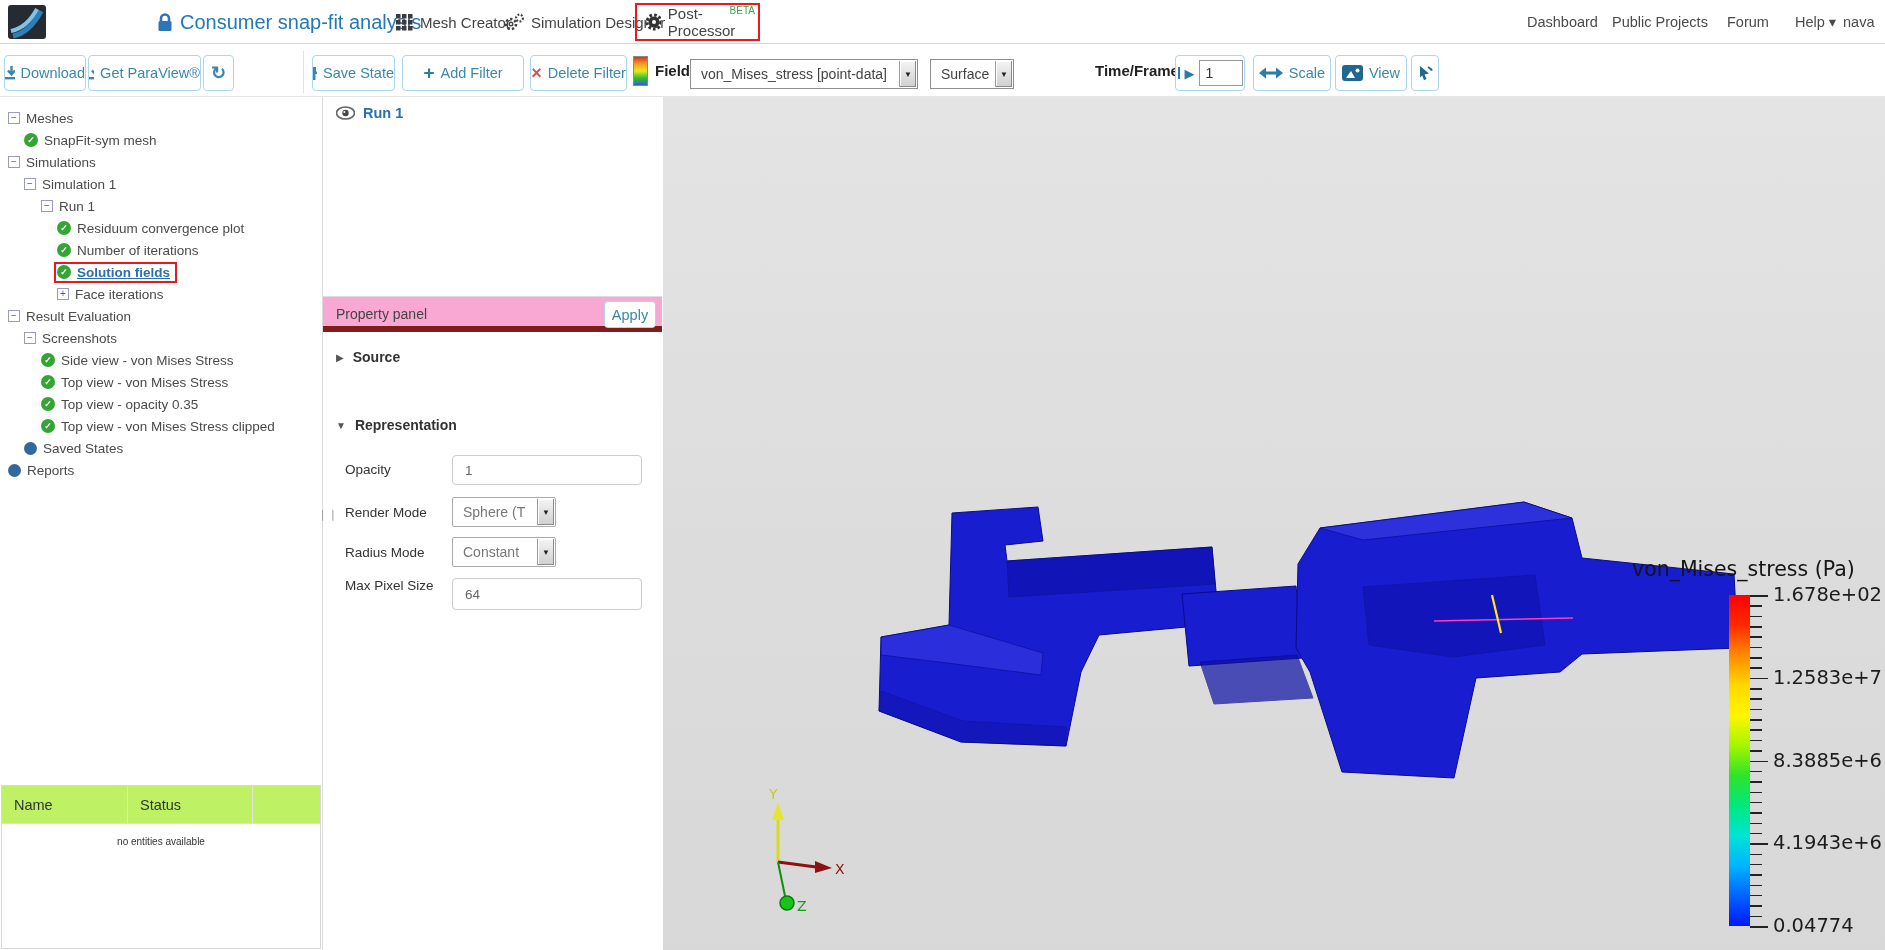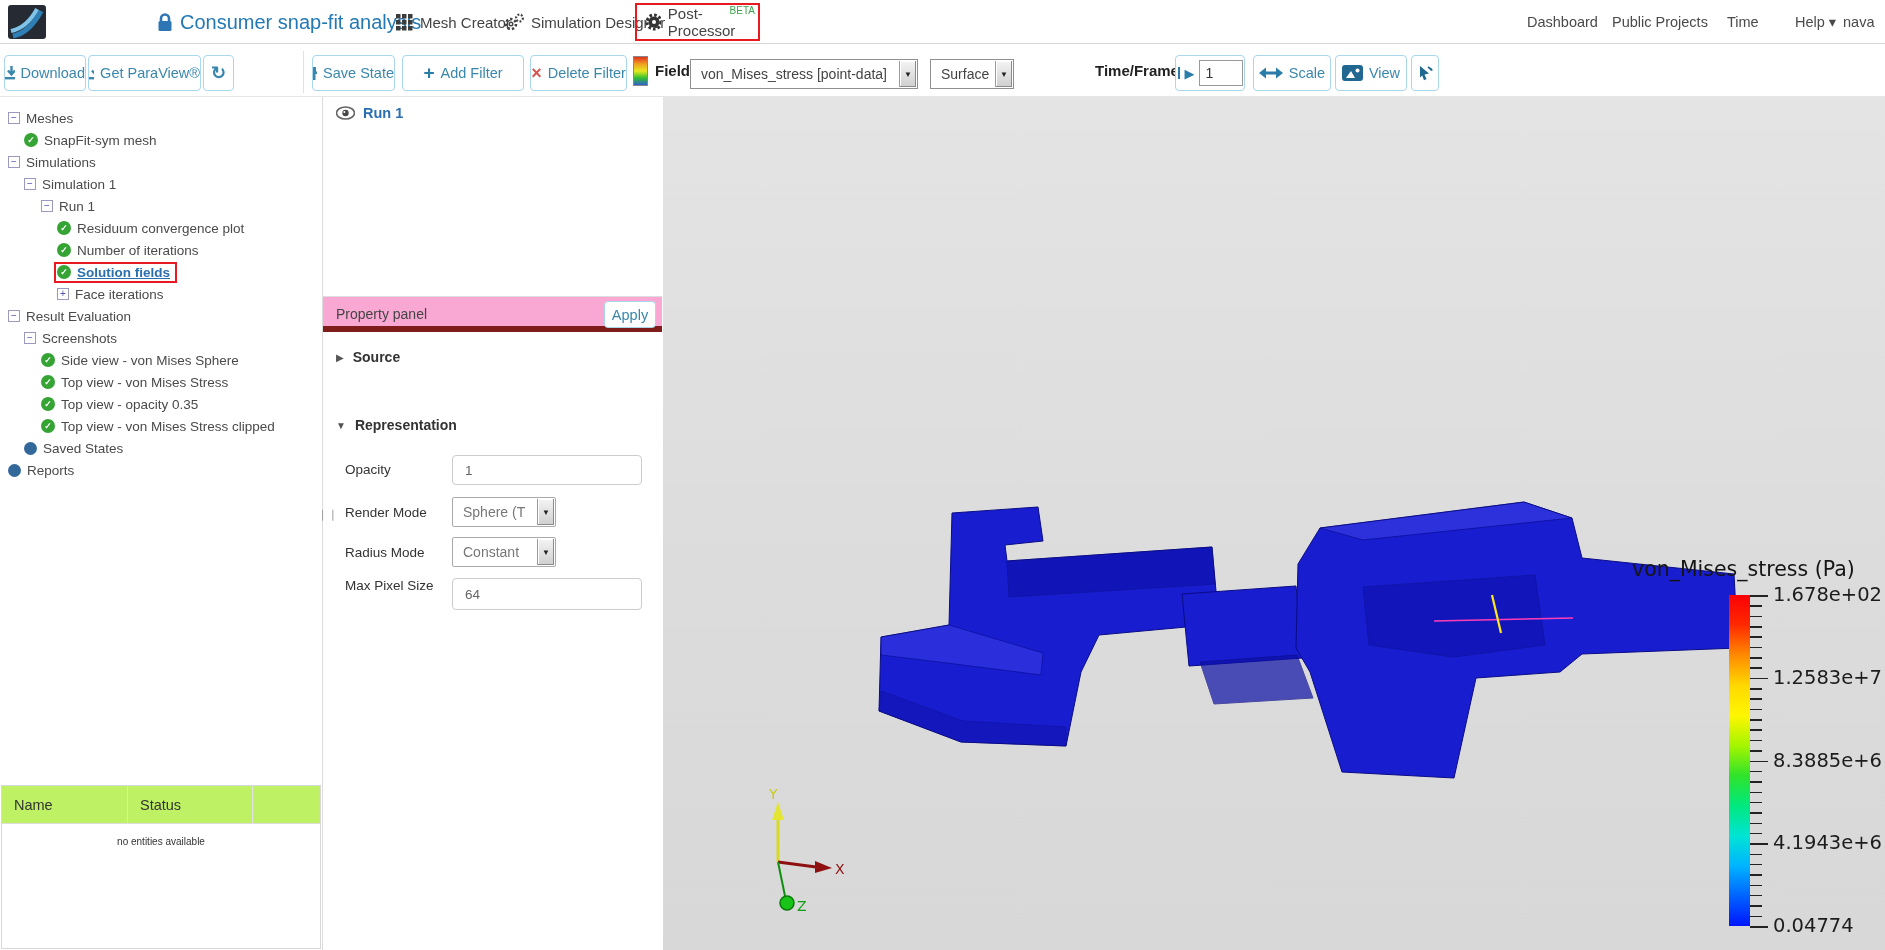--- a/index.html
+++ b/index.html
@@ -151,21 +151,21 @@
           <circle cx="9" cy="9" r="7" fill="none" stroke="#333" stroke-width="3" stroke-dasharray="2.6 2.1"></circle>
           <circle cx="9" cy="9" r="2" fill="#fff"></circle>
         </svg>
         <span>Post-Processor</span>
       </div>
       <span id="pp-beta">BETA</span>
     </div>
 
     <span class="nv-abs nav-link" style="left:1527px">Dashboard</span>
     <span class="nv-abs nav-link" style="left:1612px">Public Projects</span>
-    <span class="nv-abs nav-link" style="left:1727px">Time</span>
+    <span class="nv-abs nav-link" style="left:1727px">Forum</span>
     <span class="nv-abs nav-link" style="left:1795px">
       <span>Help</span>
       <span>▾</span>
     </span>
     <span class="nv-abs" id="nav-user">nava</span>
   </header>
 
   <div id="toolbar">
     <div class="tb-abs btn-blue" style="left:4px;width:82px">
       <svg width="13" height="14">
@@ -311,21 +311,21 @@
     </div>
       <div class="tree-row" style="padding-left: 23px;">
       <span class="t-wrap">
         <span class="t-icon i-collapse">−</span>
         <span class="t-label">Screenshots</span>
       </span>
     </div>
       <div class="tree-row" style="padding-left: 40px;">
       <span class="t-wrap">
         <span class="t-icon i-check">✓</span>
-        <span class="t-label">Side view - von Mises Sphere</span>
+        <span class="t-label">Side view - von Mises Stress</span>
       </span>
     </div>
       <div class="tree-row" style="padding-left: 40px;">
       <span class="t-wrap">
         <span class="t-icon i-check">✓</span>
         <span class="t-label">Top view - von Mises Stress</span>
       </span>
     </div>
       <div class="tree-row" style="padding-left: 40px;">
       <span class="t-wrap">

